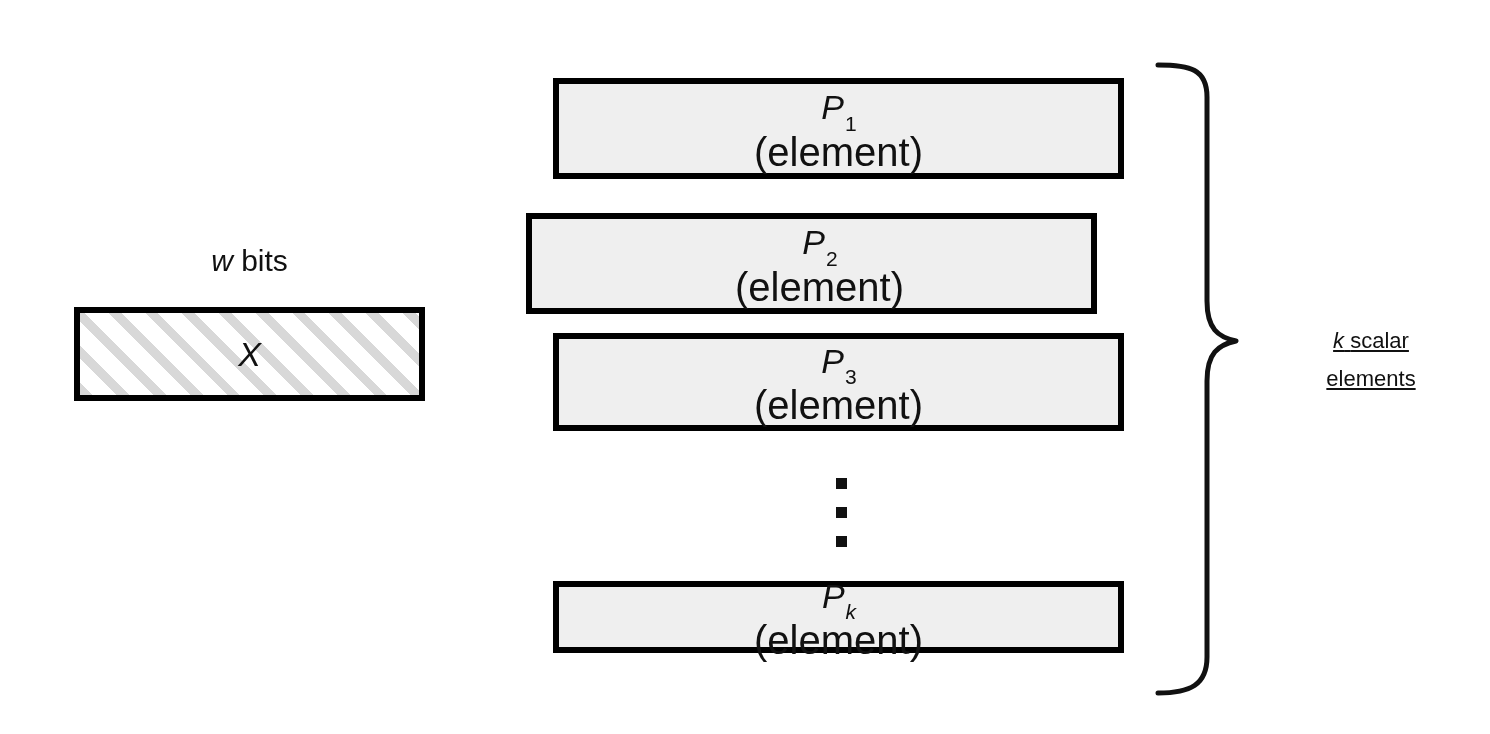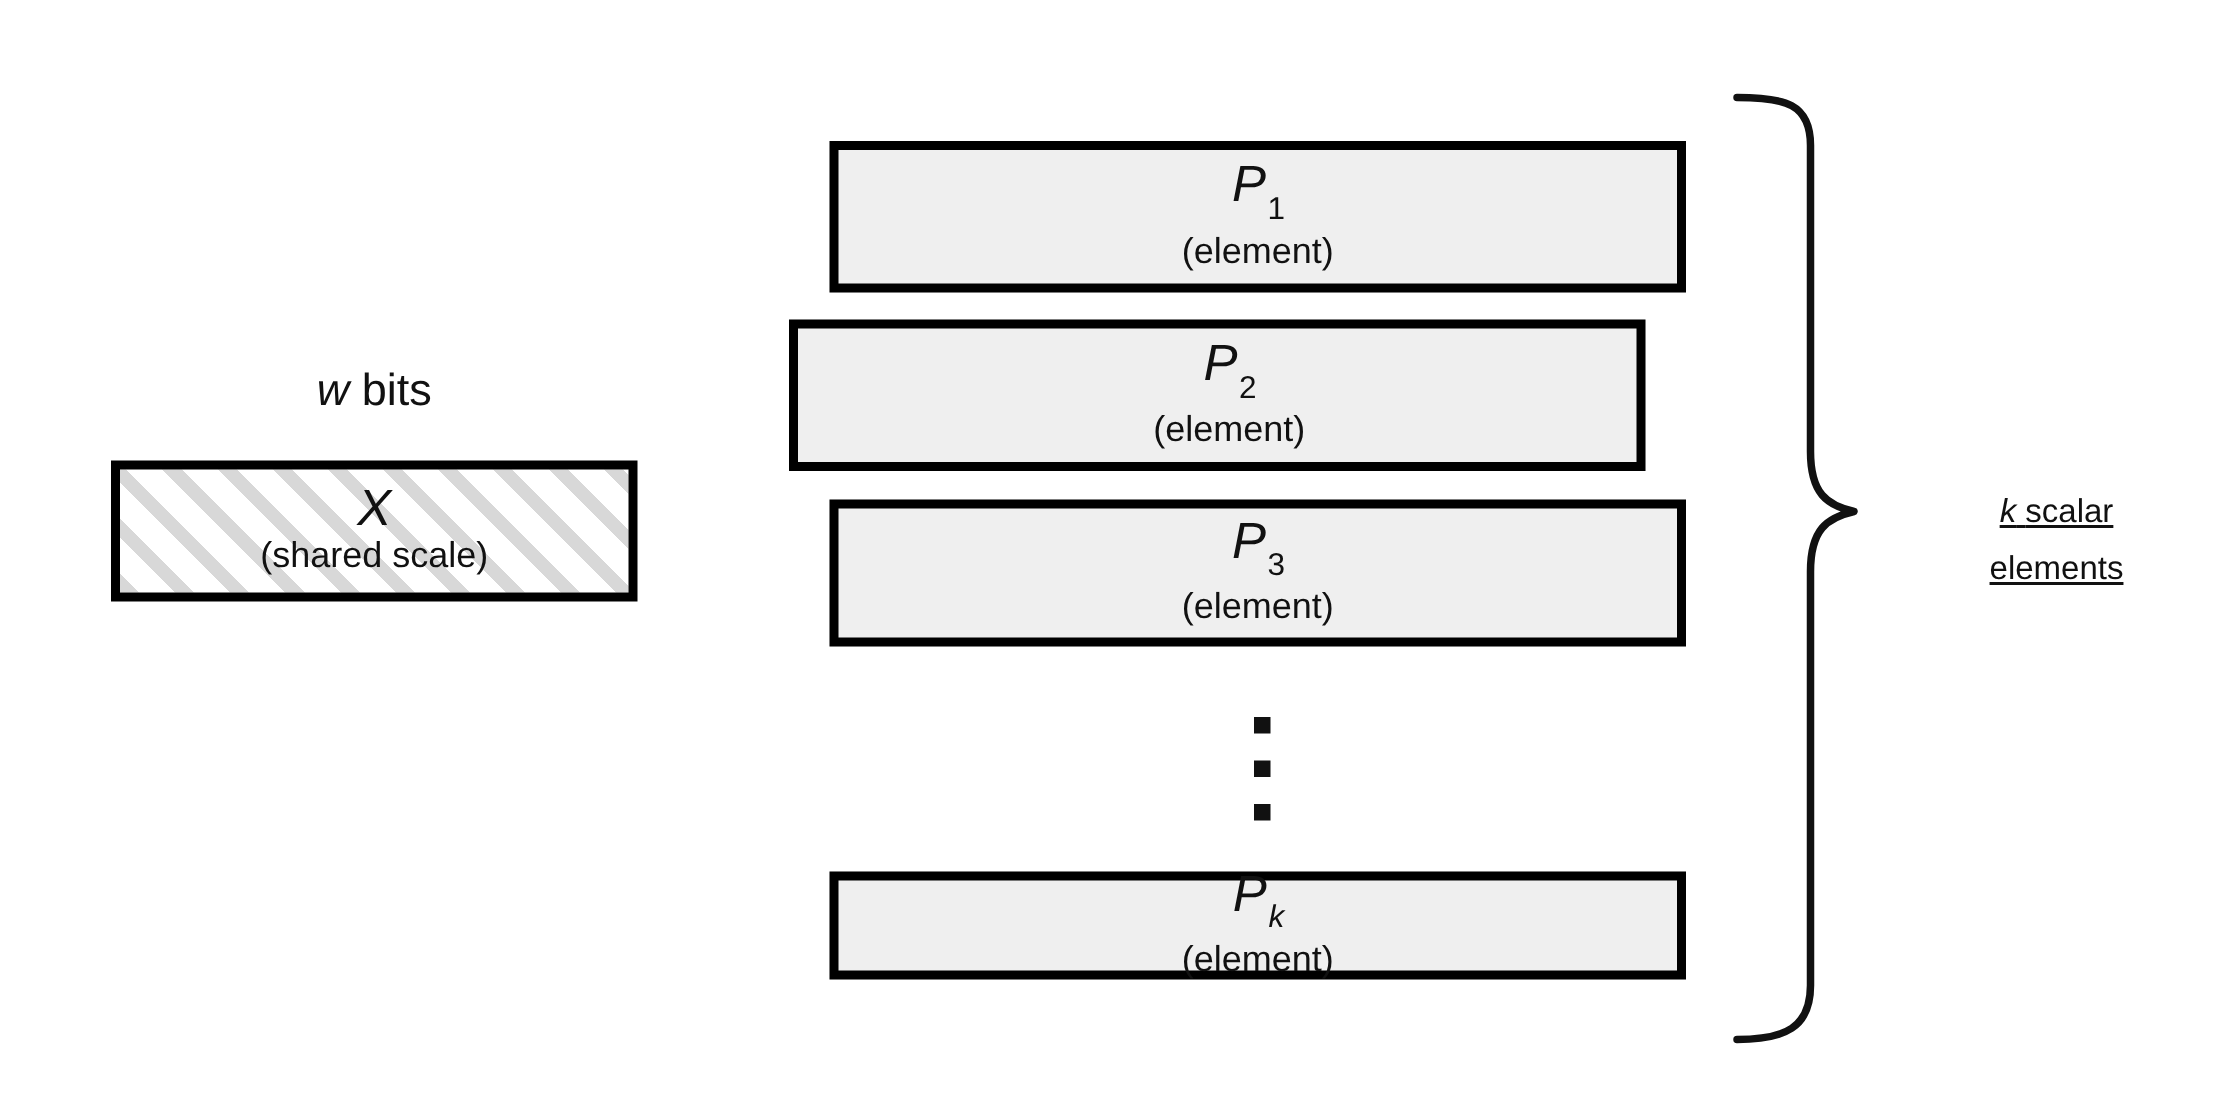--- a/index.html
+++ b/index.html
@@ -67,21 +67,21 @@
   }
   .box-title .sub {
     font-size: 21px;
     vertical-align: sub;
     position: relative;
     top: 4px;
     left: 1px;
   }
   .box-title .sub-roman { font-style: normal; }
   .box-sub {
-    font-size: 24px;
+    font-size: 40px;
     line-height: 32px;
     font-style: normal;
     white-space: nowrap;
     color: #111111;
     margin-top: -2px;
   }
 
   
   .box-scale .box-title { font-style: italic; }
 
@@ -121,25 +121,24 @@
 <div id="canvas">
 
   <div class="width-label" style="left:74px; top:244px; width:351px;">
     <span class="sym">w</span><span>&nbsp;</span><span>bits</span>
   </div>
 
   <div class="box box-scale" style="left:74px; top:307px; width:351px; height:94px;">
     <div class="box-title">
       <span>X</span>
     </div>
-    <div class="box-sub">(shared scale)</div>
   </div>
 
 
-  <div class="box box-element" style="left:553px; top:94px; width:571px; height:101px;">
+  <div class="box box-element" style="left:553px; top:78px; width:571px; height:101px;">
     <div class="box-title">
       <span>P</span><span class="sub sub-roman">1</span>
     </div>
     <div class="box-sub">(element)</div>
   </div>
 
   <div class="box box-element" style="left:526px; top:213px; width:571px; height:101px;padding-left:16px;">
     <div class="box-title">
       <span>P</span><span class="sub sub-roman">2</span>
     </div>

